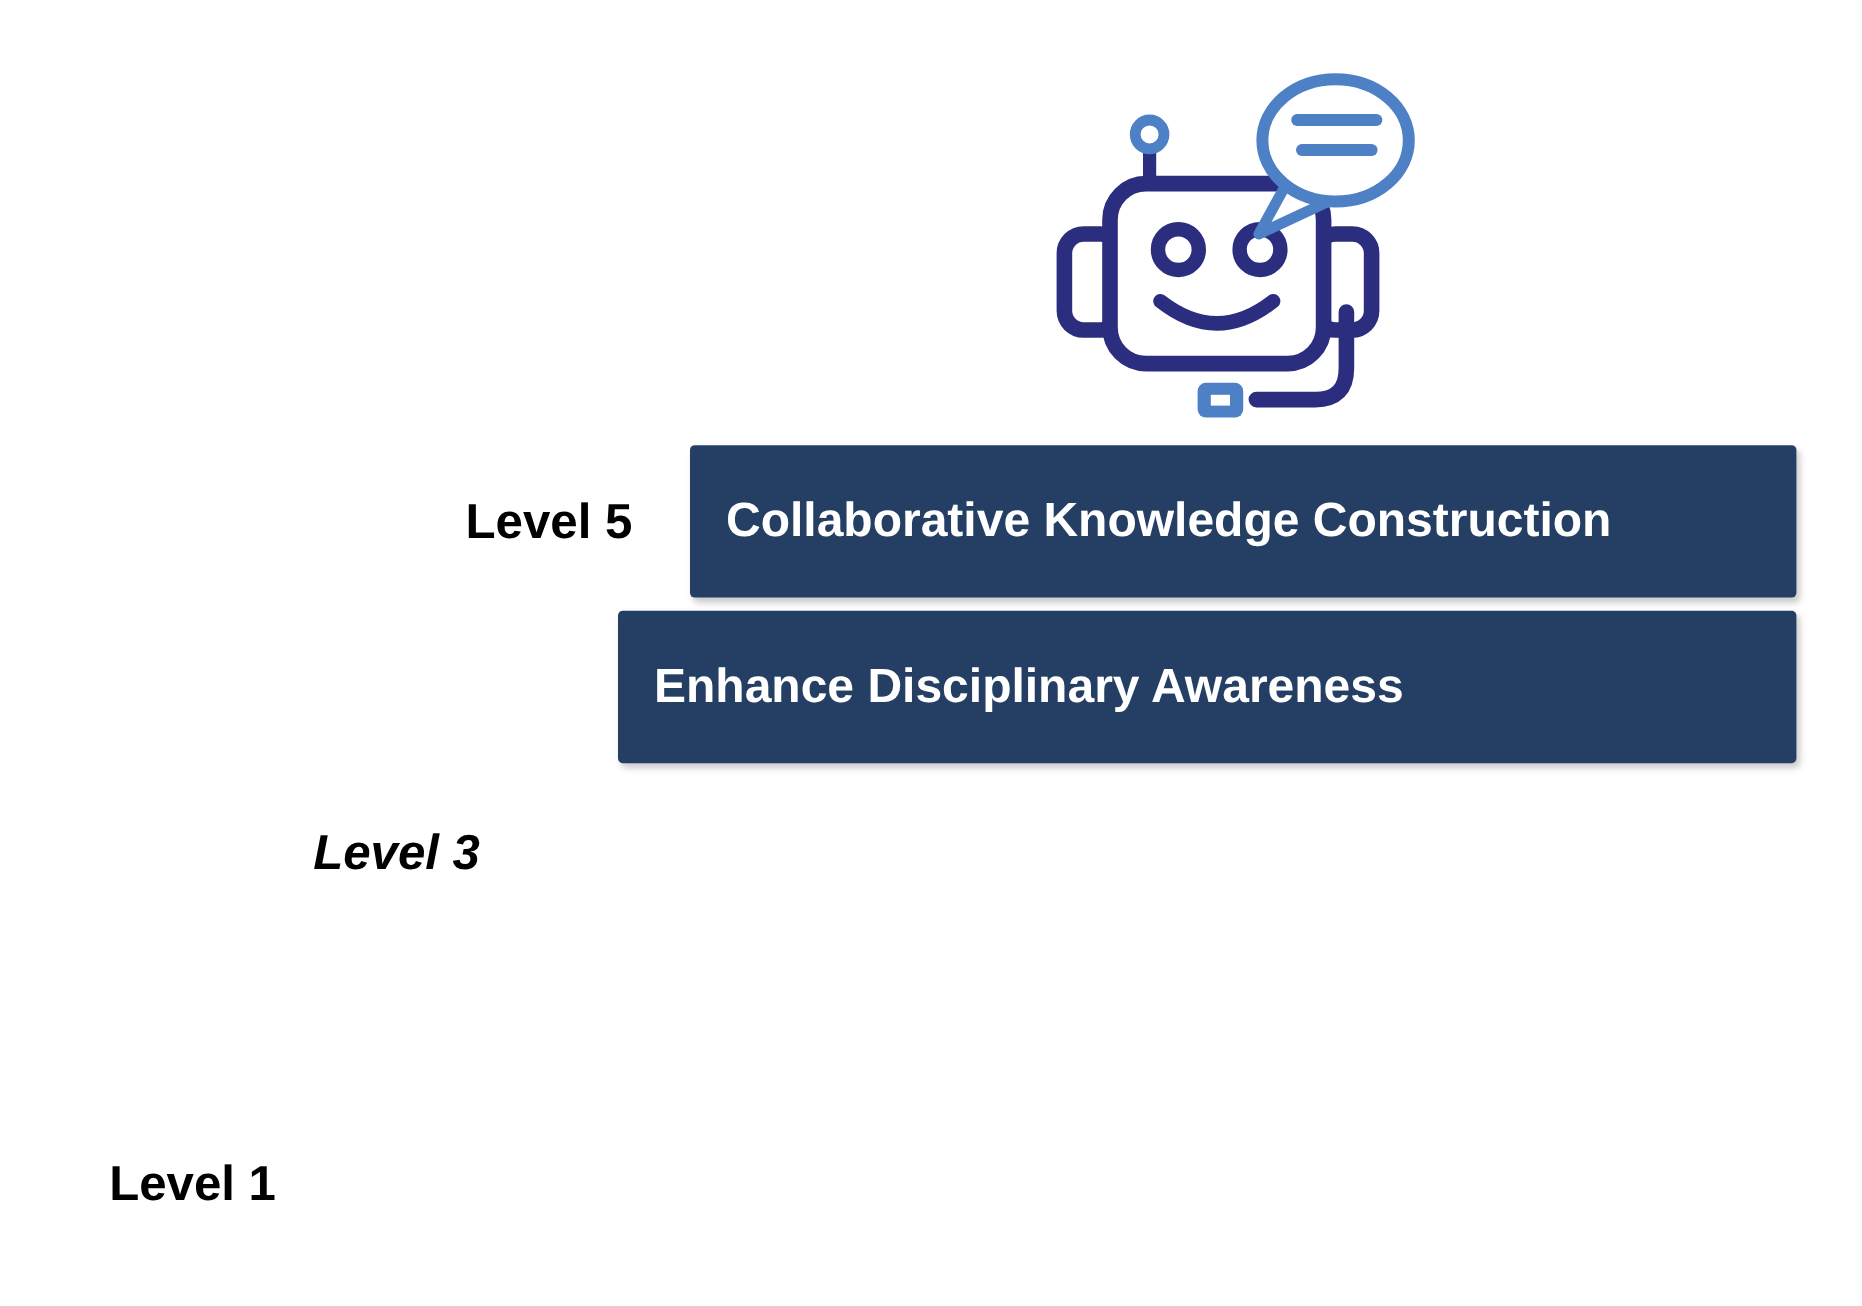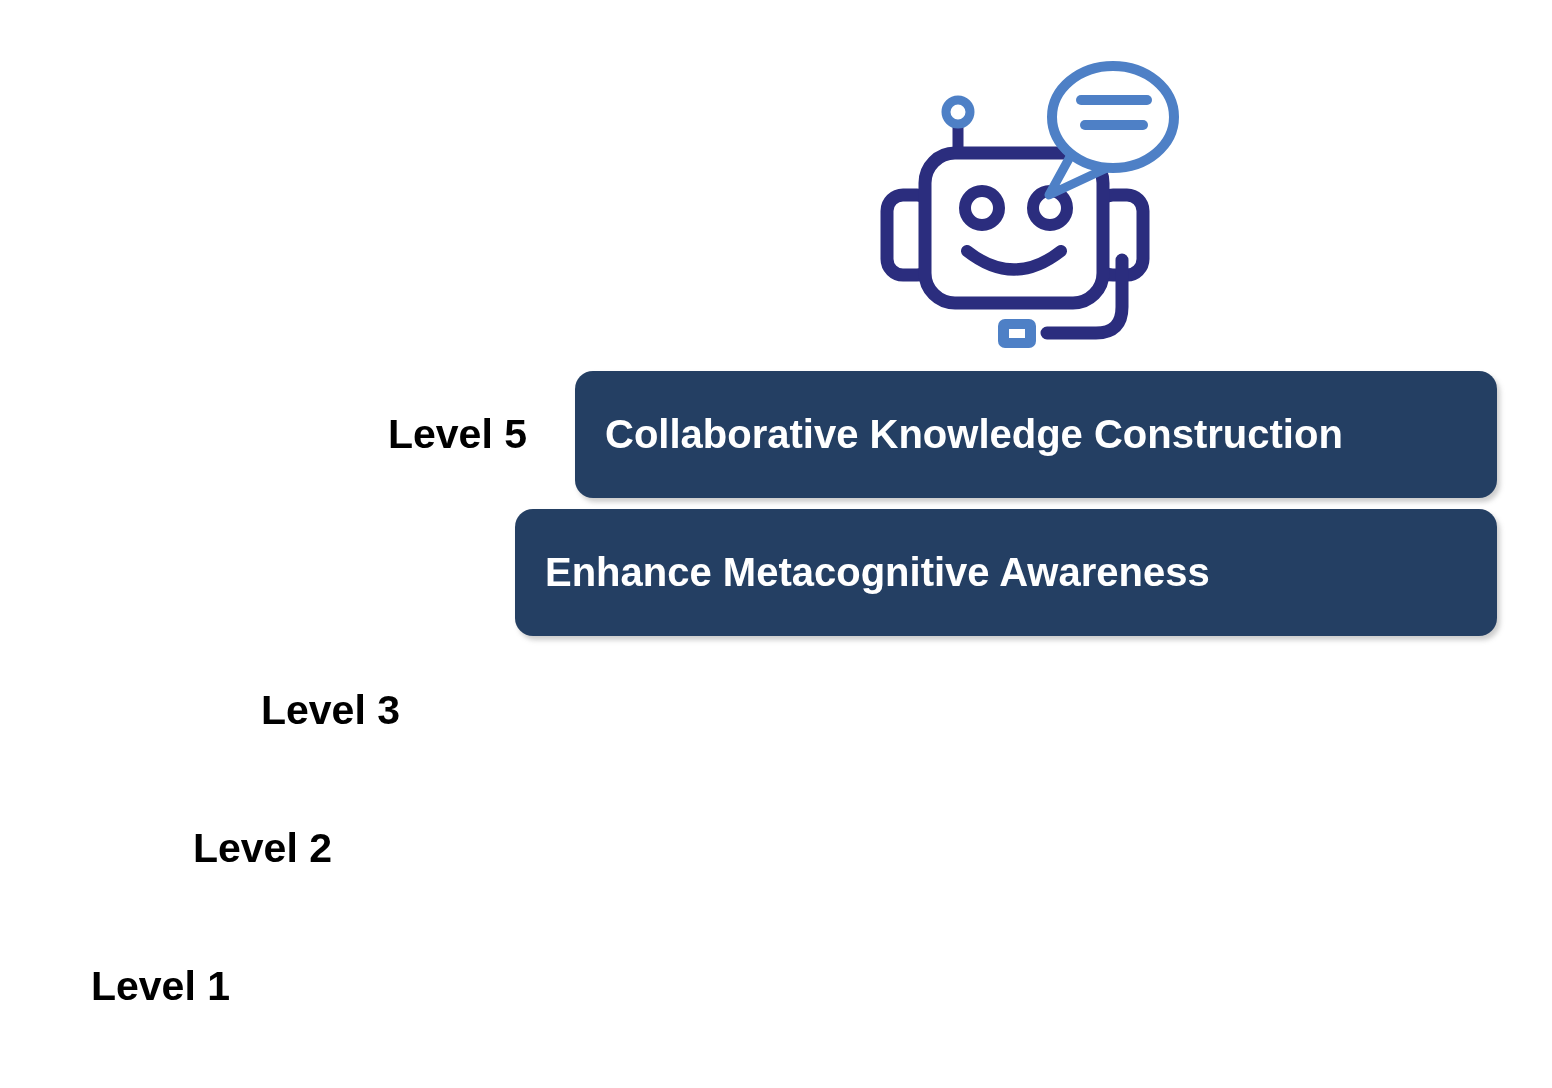--- a/index.html
+++ b/index.html
@@ -37,21 +37,21 @@
   .robot-icon .white-fill { fill: #ffffff; }
 
   .level-row {
     position: absolute;
     left: 0;
     width: 1497px;
     height: 128px;
   }
   .level-row.r0 { top: 370px; --bl: 575px; }
   .level-row.r1 { top: 508px; --bl: 515px; }
-  .level-row.r2 { top: 646px; --bl: 448px; }
+  .level-row.r2 { top: 646px; font-style: italic; --bl: 448px; }
   .level-row.r3 { top: 784px; --bl: 380px; }
   .level-row.r4 { top: 922px; text-align: center; --bl: 278px; }
 
   .level-label {
     position: absolute;
     left: 0;
     top: 0;
     bottom: 0;
     width: calc(var(--bl) - 48px);
     display: flex;
@@ -62,21 +62,21 @@
     color: var(--label-text);
     white-space: nowrap;
   }
   .level-bar {
     position: absolute;
     left: var(--bl);
     right: 0;
     top: 1px;
     bottom: 0;
     background: var(--bar-color);
-    border-radius: 18px;
+    border-radius: 4px;
     display: flex;
     align-items: center;
     padding-left: 30px;
     box-shadow: 3px 4px 5px rgba(110,110,110,0.35);
   }
   .level-title {
     font-size: 40px;
     font-weight: bold;
     color: var(--bar-text);
     white-space: nowrap;
@@ -116,29 +116,28 @@
 
   <div class="level-row r0">
     <div class="level-label">Level 5</div>
     <div class="level-bar">
       <span class="level-title">Collaborative Knowledge Construction</span>
     </div>
   </div>
 
   <div class="level-row r1">
     <div class="level-bar">
-      <span class="level-title">Enhance Metacognitive Awareness</span>
+      <span class="level-title">Enhance Disciplinary Awareness</span>
     </div>
   </div>
 
   <div class="level-row r2">
     <div class="level-label">Level 3</div>
   </div>
 
   <div class="level-row r3">
-    <div class="level-label">Level 2</div>
   </div>
 
   <div class="level-row r4">
     <div class="level-label">Level 1</div>
   </div>
 
 </div>
 
 </body></html>

